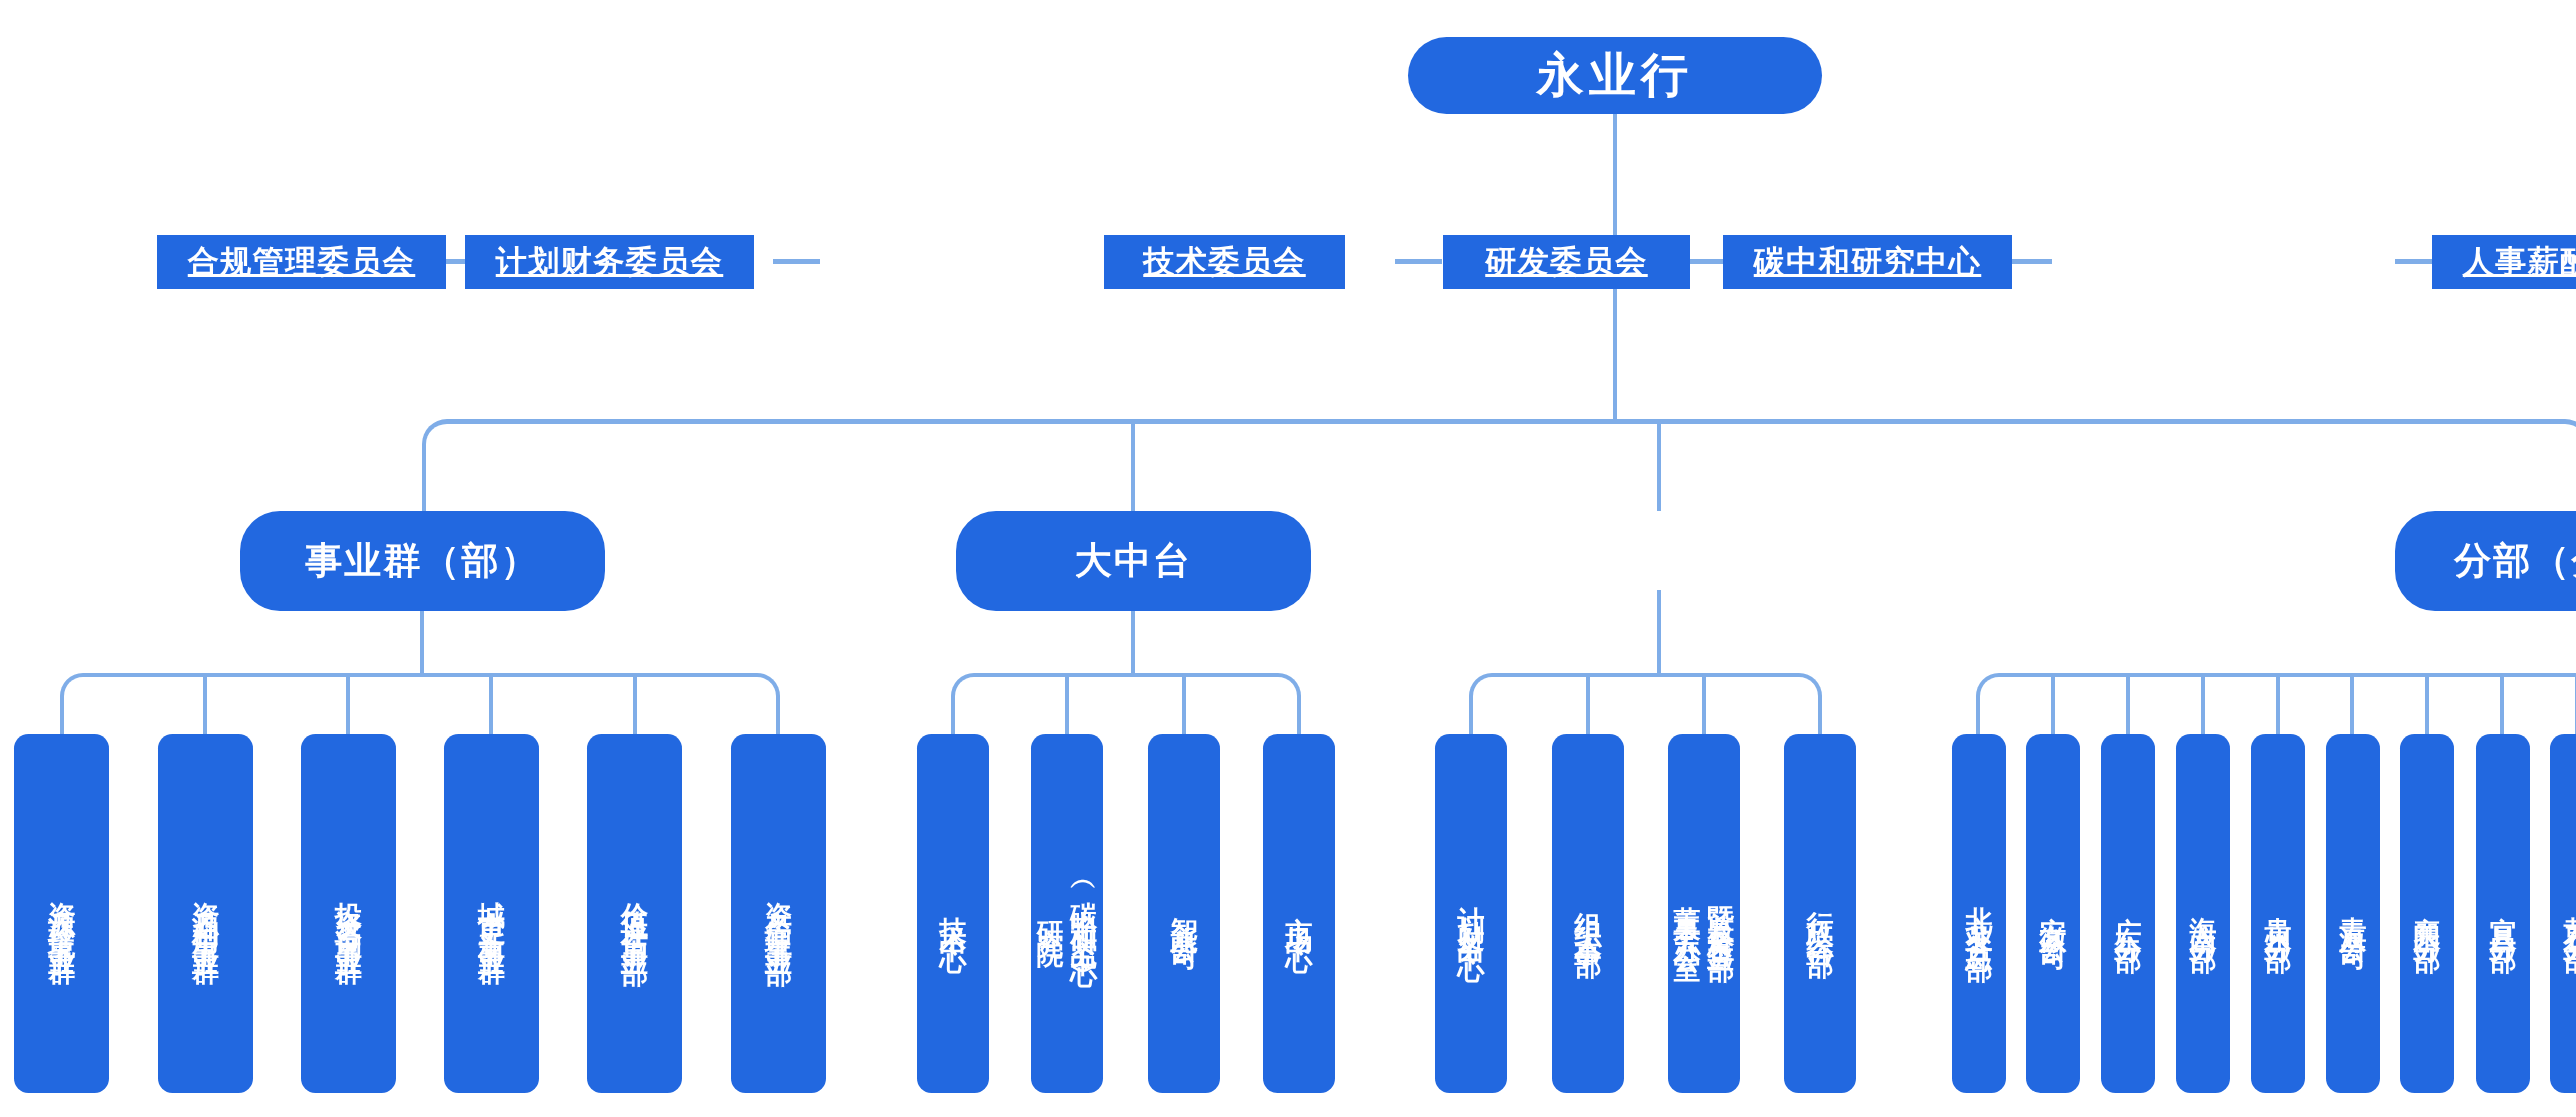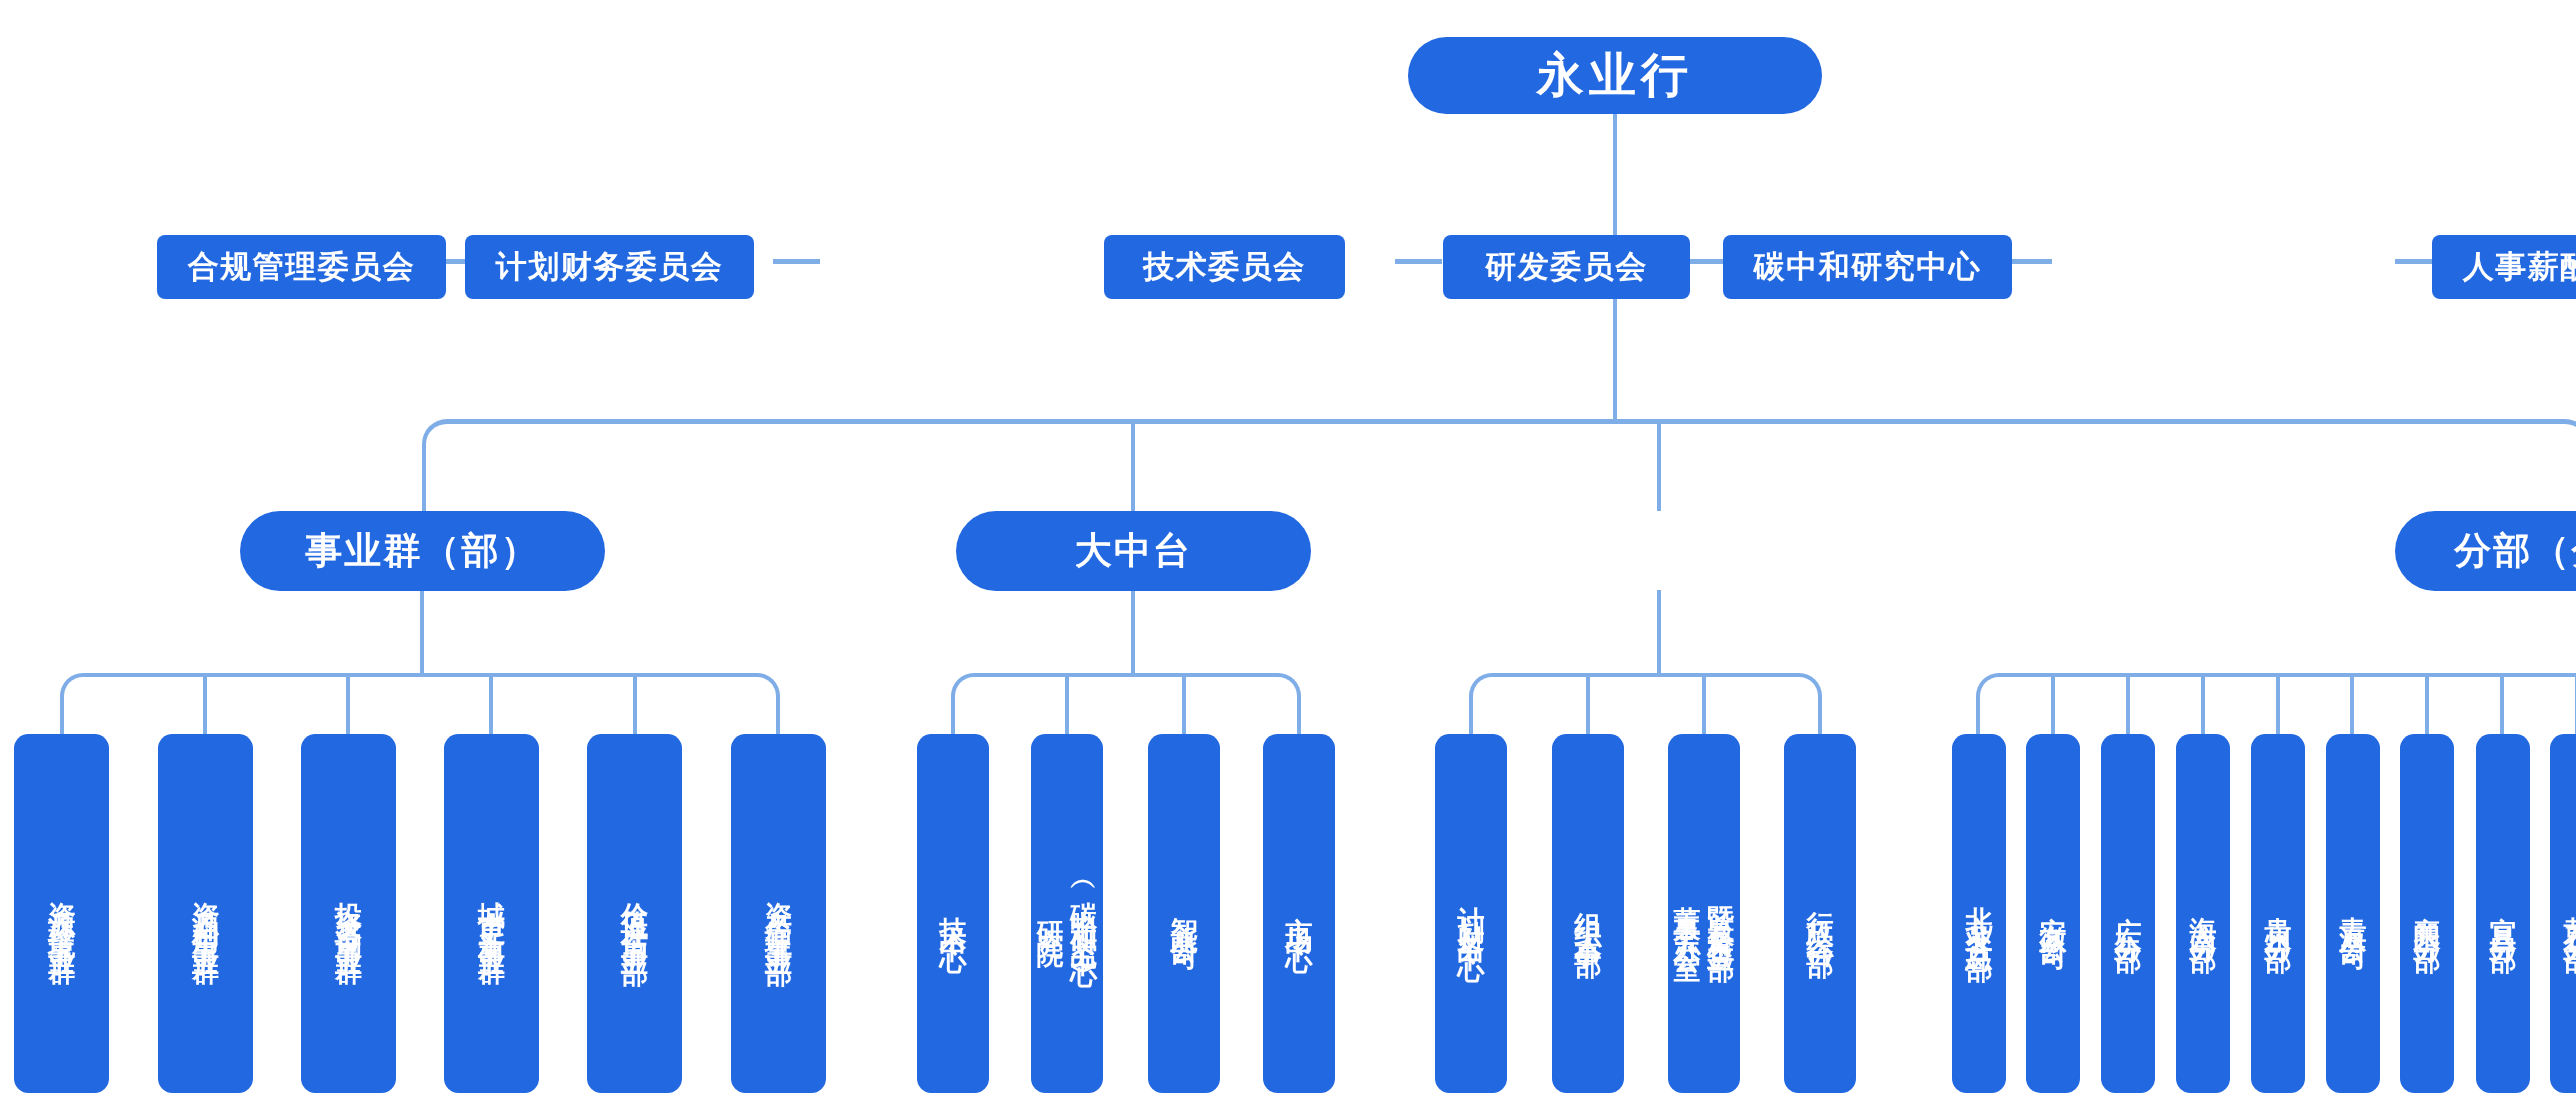--- a/index.html
+++ b/index.html
@@ -6,22 +6,22 @@
   .canvas{
     position:relative;width:3207px;height:1117px;background:#ffffff;overflow:hidden;
     font-family:"DejaVu Sans","Liberation Sans",sans-serif;font-weight:bold;
   }
   
   .node{
     position:absolute;background:#2268E0;color:#ffffff;display:flex;
     align-items:center;justify-content:center;text-align:center;z-index:2;
   }
   .root{top:37px;height:77px;border-radius:39px;font-size:47px;letter-spacing:5.2px;}
-  .committee{top:235px;height:64px;border-radius:8px;font-size:31px;letter-spacing:1.5px;}
-  .pill{top:511px;height:80px;border-radius:40px;font-size:37px;letter-spacing:2.1px;}
+  .committee{top:235px;height:54px;border-radius:0;font-size:31px;letter-spacing:1.5px;text-decoration:underline;}
+  .pill{top:511px;height:100px;border-radius:40px;font-size:37px;letter-spacing:2.1px;}
   .leaf{top:734px;height:359px;border-radius:14.4px;font-size:27px;}
   .leaf .v{
     writing-mode:vertical-lr;text-orientation:mixed;text-align:center;
     white-space:pre-line;letter-spacing:0.35em;line-height:1.25;display:block;
   }
   
   .h{position:absolute;background:#7FADE8;z-index:1;}
   .bus{
     position:absolute;z-index:1;box-sizing:border-box;background:transparent;
     border:0 solid #7FADE8;border-top-width:5.2px;border-left-width:4.1px;border-right-width:4.1px;

